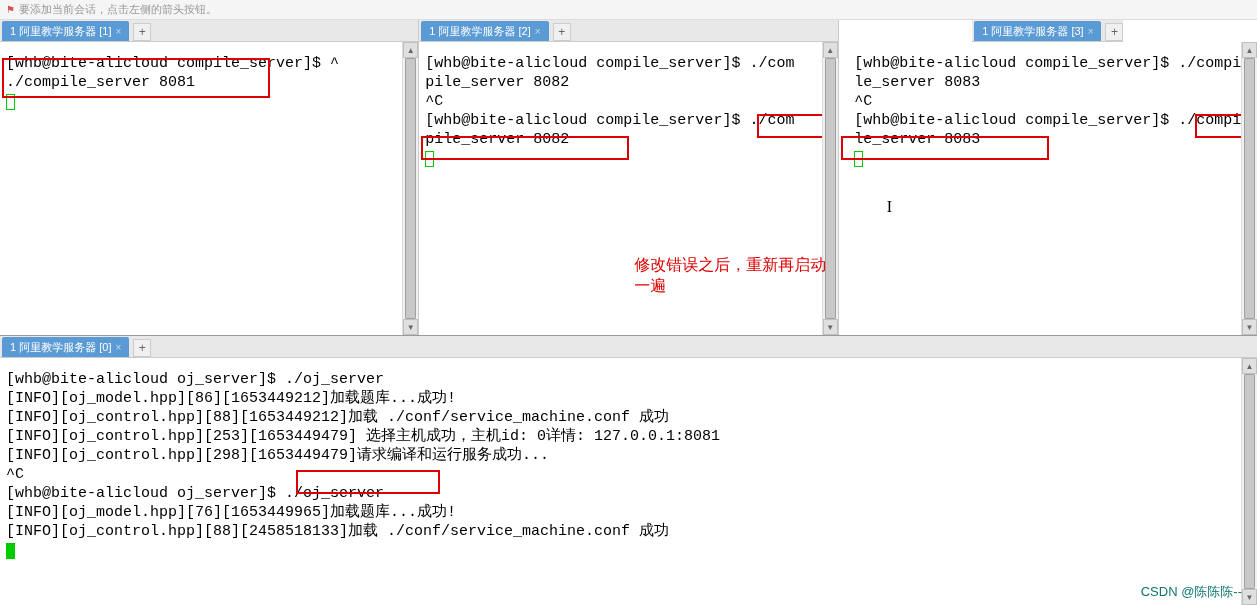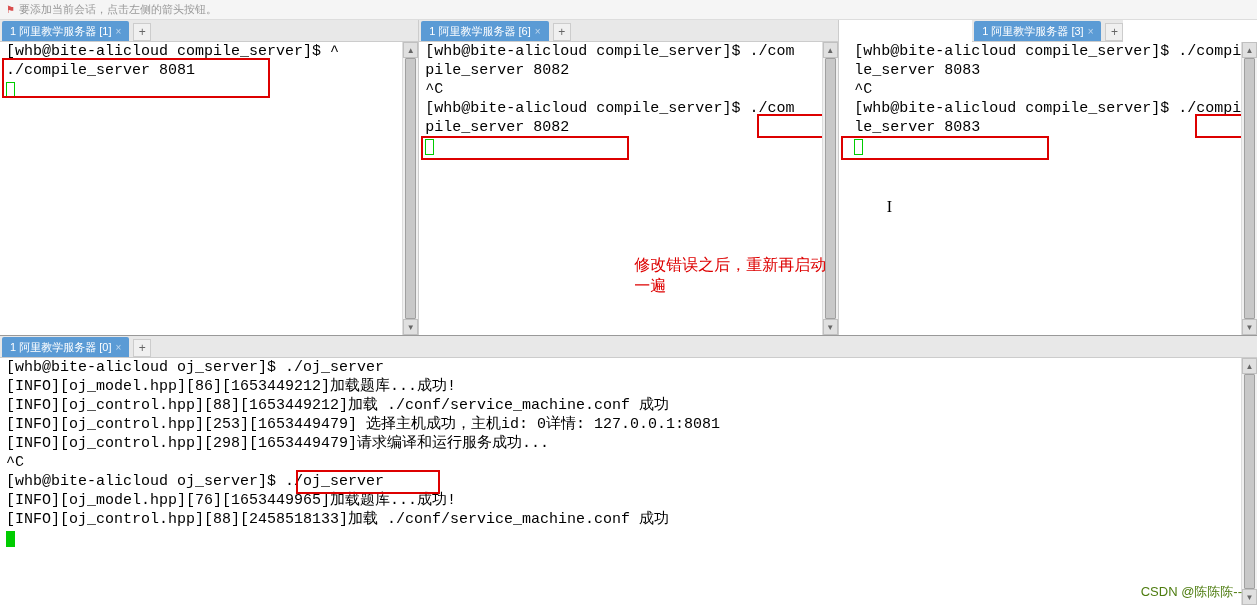--- a/index.html
+++ b/index.html
@@ -6,33 +6,33 @@
 body { font-family: "Microsoft YaHei", Arial, sans-serif; background: #fff; width: 1257px; height: 605px; overflow: hidden; font-size: 12px; }
 .hint-bar { height: 20px; background: #f5f5f5; color: #999; font-size: 11px; padding: 3px 6px; display: flex; align-items: center; border-bottom: 1px solid #ddd; }
 .flag-icon { color: #d94f4f; margin-right: 4px; font-size: 10px; }
 .top-panes { display: flex; height: 315px; }
 .pane { flex: 1; display: flex; flex-direction: column; border-right: 1px solid #ccc; background: #fff; position: relative; }
 .pane:last-child { border-right: none; align-items: center; }
 .tab-bar { height: 22px; background: #e8e8e8; border-bottom: 1px solid #ccc; display: flex; align-items: flex-end; padding-left: 2px; }
 .tab { height: 20px; padding: 2px 8px; background: #5b9bd5; color: #fff; font-size: 11px; border-radius: 2px 2px 0 0; display: flex; align-items: center; gap: 2px; cursor: pointer; }
 .tab-close { color: #c0d8ee; font-size: 10px; margin-left: 2px; }
 .tab-add { width: 18px; height: 18px; background: #f0f0f0; border: 1px solid #ccc; color: #666; display: flex; align-items: center; justify-content: center; margin-left: 4px; font-size: 12px; cursor: pointer; }
-.term { flex: 1; font-family: "Consolas", "Courier New", monospace; font-size: 15px; line-height: 19px; padding: 0 6px; white-space: pre-wrap; word-break: break-all; overflow: hidden; position: relative; color: #000; }
+.term { flex: 1; font-family: "Consolas", "Courier New", monospace; font-size: 15px; line-height: 19px; padding: 12px 6px; white-space: pre-wrap; word-break: break-all; overflow: hidden; position: relative; color: #000; }
 .cursor-block { display: inline-block; width: 9px; height: 16px; border: 1px solid #0c0; vertical-align: text-bottom; }
 .cursor-solid { display: inline-block; width: 9px; height: 16px; background: #0c0; vertical-align: text-bottom; }
 .scrollbar { position: absolute; right: 0; top: 22px; width: 16px; bottom: 0; background: #f0f0f0; border-left: 1px solid #ddd; }
 .sb-btn { height: 16px; background: #e0e0e0; border: 1px solid #c0c0c0; display: flex; align-items: center; justify-content: center; font-size: 8px; color: #666; }
 .sb-track { position: absolute; top: 16px; bottom: 16px; left: 0; right: 0; }
 .sb-thumb { position: absolute; left: 2px; right: 2px; background: #c8c8c8; border: 1px solid #a0a0a0; border-radius: 1px; }
 .sb-btn.bottom { position: absolute; bottom: 0; left: 0; right: 0; }
 .redbox { border: 2px solid #d00; position: absolute; pointer-events: none; }
 .annotation { position: absolute; color: #d00; font-size: 16px; font-family: Liberation Sans, sans-serif; }
 .text-cursor { position: absolute; font-family: serif; color: #000; font-size: 16px; }
 .bottom-pane { height: 270px; border-top: 1px solid #999; display: flex; flex-direction: column; }
-.watermark { position: absolute; right: 15px; bottom: 4px; color: #4d7c0f; font-size: 13px; font-family: Arial; }
+.watermark { position: absolute; right: 15px; bottom: 4px; color: #0f766e; font-size: 13px; font-family: Arial; }
 </style>
 </head>
 <body>
 
 <div class="hint-bar">
   <span class="flag-icon">⚑</span>
   <span>要添加当前会话，点击左侧的箭头按钮。</span>
 </div>
 
 <div class="top-panes">
@@ -54,21 +54,21 @@
       <div class="sb-track">
           <div class="sb-thumb" style="top:0; height:100%;"></div>
         </div>
       <div class="sb-btn bottom">▼</div>
     </div>
   </div>
 
   <div class="pane">
     <div class="tab-bar">
       <div class="tab">
-        <span>1 阿里教学服务器 [6]</span>
+        <span>1 阿里教学服务器 [2]</span>
         <span class="tab-close">×</span>
       </div>
       <div class="tab-add">+</div>
     </div>
     <div class="term"><span>[whb@bite-alicloud compile_server]$ ./com</span>
 <span>pile_server 8082</span>
 <span>^C</span>
 <span>[whb@bite-alicloud compile_server]$ ./com</span>
 <span>pile_server 8082</span>
 <span class="cursor-block"></span></div>

